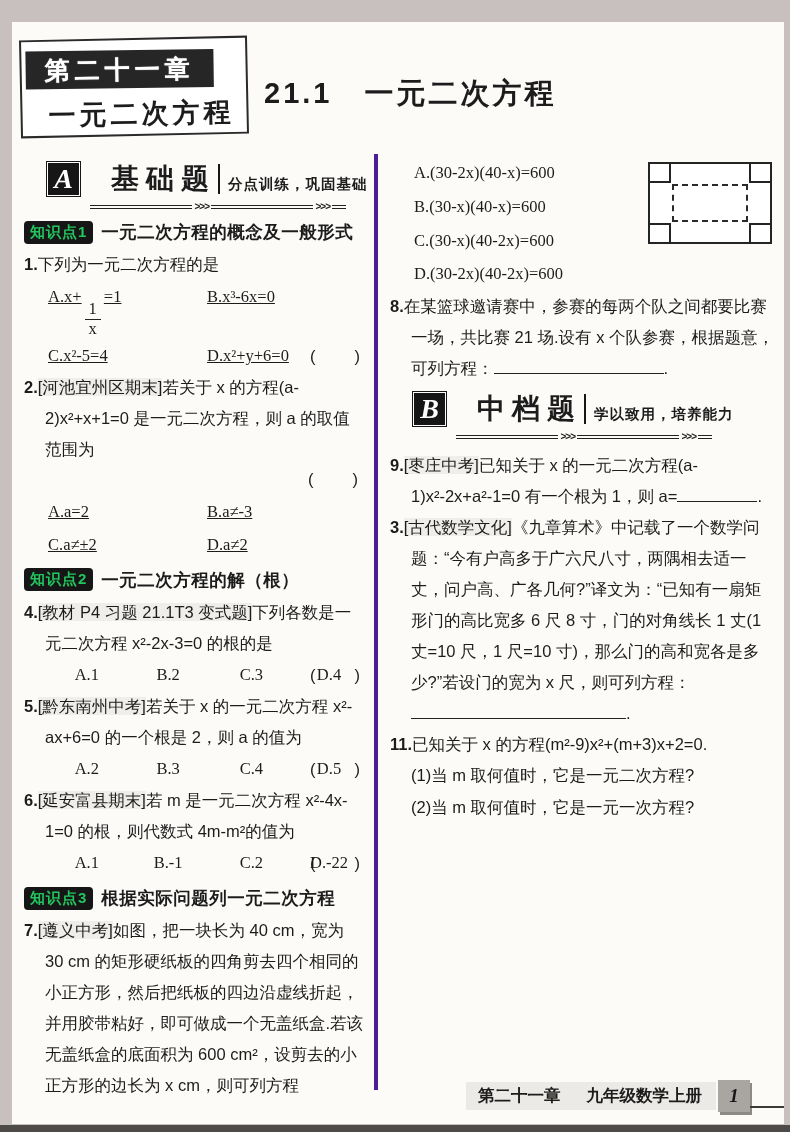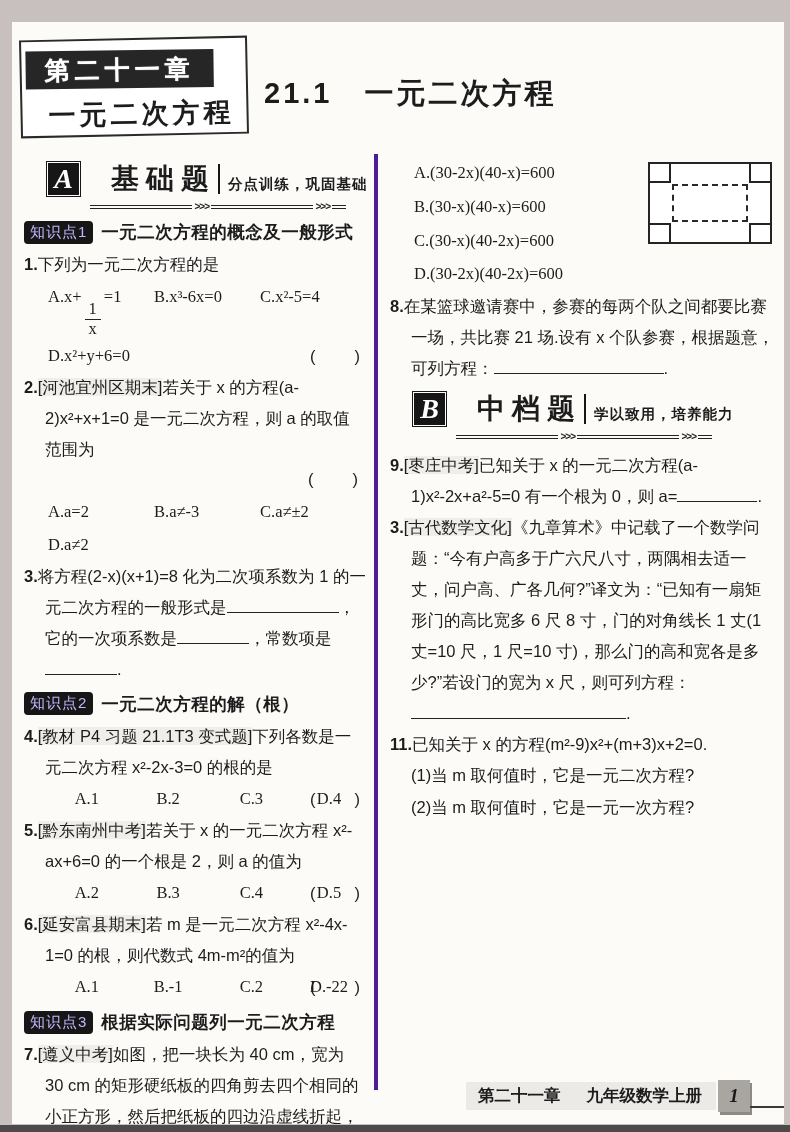--- a/index.html
+++ b/index.html
@@ -35,34 +35,34 @@
                   box-shadow:inset 0 0 0 1px #161616, inset 0 0 0 2px #fff; }
   .sh-title { font-size:28px; font-weight:bold; letter-spacing:7px; margin-left:30px; white-space:nowrap; }
   .sh-bar { width:2px; height:30px; background:#161616; margin:0 8px 0 2px; flex:0 0 auto; }
   .sh-sub { font-size:14.5px; font-weight:bold; letter-spacing:1px; white-space:nowrap; padding-top:10px; }
   .sh-rule { display:flex; align-items:center; margin-top:3px; margin-left:44px; }
   .sh-rule .seg { flex:1; height:4px; border-top:1.6px solid #222; border-bottom:1.6px solid #222; }
   .sh-rule .arrows { font-size:10px; font-weight:bold; letter-spacing:-1px; padding:0 2px; color:#222; }
 
   
   .kp { display:flex; align-items:center; margin:7px 0 5px 0; }
-  .kp-badge { background:#161616; color:#c4b5fd; font-size:15px; font-weight:normal;
+  .kp-badge { background:#161616; color:#22c55e; font-size:15px; font-weight:bold;
               border-radius:4px; padding:2px 6px; letter-spacing:1px; flex:0 0 auto; }
   .kp-title { font-size:17.5px; font-weight:bold; margin-left:8px; letter-spacing:.5px; white-space:nowrap; }
 
   
   .q { font-size:16.5px; line-height:1.88; position:relative; }
   .q .qbody { padding-left:21px; text-indent:-21px; }
   .qnum { font-weight:bold; }
   .qtag { background:#f0eeea; }
   .paren-abs { position:absolute; right:4px; bottom:0; letter-spacing:2px; }
   .paren-line { text-align:right; padding-right:6px; letter-spacing:2px; line-height:1.8; }
   .math { font-family:"Liberation Serif","DejaVu Serif",serif; }
 
-  .options-2col { display:grid; grid-template-columns:1fr 1fr 1fr; padding-left:24px; font-size:16.5px; line-height:2; }
+  .options-2col { display:grid; grid-template-columns:1fr 1fr; padding-left:24px; font-size:16.5px; line-height:2;text-decoration:underline; }
   .options-4col { display:grid; grid-template-columns:1.05fr 1.15fr 1.1fr 1fr; padding-left:24px; font-size:16.5px; line-height:1.95;text-align:center; }
   .options-rows { padding-left:24px; font-size:16.5px; line-height:2.05; position:relative; }
   .options-rows .opt { display:block; }
 
   .frac { display:inline-flex; flex-direction:column; text-align:center; vertical-align:-12px;
           line-height:1.15; margin:0 3px; }
   .fnum { border-bottom:1.5px solid #222; padding:0 4px; }
 
   .blank { display:inline-block; border-bottom:1.6px solid #222; height:14px; vertical-align:baseline; }
   .w110 { width:112px; } .w70 { width:72px; } .w180 { width:170px; } .w80 { width:80px; } .w220 { width:215px; }
@@ -149,25 +149,20 @@
           </div>
           <div class="paren-line">(　　)</div>
           <div class="options-2col math">
             <span class="opt">A.a=2</span>
             <span class="opt">B.a≠-3</span>
             <span class="opt">C.a≠±2</span>
             <span class="opt">D.a≠2</span>
           </div>
         </div>
 
-        <div class="q">
-          <div class="qbody">
-            <span class="qnum">3.</span><span>将方程(2-x)(x+1)=8 化为二次项系数为 1 的一元二次方程的一般形式是</span><span class="blank w110"></span><span>，它的一次项系数是</span><span class="blank w70"></span><span>，常数项是</span><span class="blank w70"></span><span>.</span>
-          </div>
-        </div>
 
         <div class="kp">
           <span class="kp-badge">知识点2</span>
           <span class="kp-title">一元二次方程的解（根）</span>
         </div>
 
         <div class="q">
           <div class="qbody">
             <span class="qnum">4.</span><span class="qtag">[教材 P4 习题 21.1T3 变式题]</span><span>下列各数是一元二次方程 x²-2x-3=0 的根的是</span>
             <span class="paren-abs">(　　)</span>
@@ -254,21 +249,21 @@
             <div class="seg"></div>
             <div class="arrows">&gt;&gt;&gt;</div>
             <div class="seg"></div>
             <div class="arrows">&gt;&gt;&gt;</div>
             <div class="seg" style="flex:0 0 14px"></div>
           </div>
         </div>
 
         <div class="q">
           <div class="qbody">
-            <span class="qnum">9.</span><span class="qtag">[枣庄中考]</span><span>已知关于 x 的一元二次方程(a-1)x²-2x+a²-5=0 有一个根为 0，则 a=</span><span class="blank w80"></span><span>.</span>
+            <span class="qnum">9.</span><span class="qtag">[枣庄中考]</span><span>已知关于 x 的一元二次方程(a-1)x²-2x+a²-1=0 有一个根为 1，则 a=</span><span class="blank w80"></span><span>.</span>
           </div>
         </div>
 
         <div class="q">
           <div class="qbody">
             <span class="qnum">3.</span><span class="qtag">[古代数学文化]</span><span>《九章算术》中记载了一个数学问题：“今有户高多于广六尺八寸，两隅相去适一丈，问户高、广各几何?”译文为：“已知有一扇矩形门的高比宽多 6 尺 8 寸，门的对角线长 1 丈(1 丈=10 尺，1 尺=10 寸)，那么门的高和宽各是多少?”若设门的宽为 x 尺，则可列方程：</span><span class="blank w220"></span><span>.</span>
           </div>
         </div>
 
         <div class="q">

